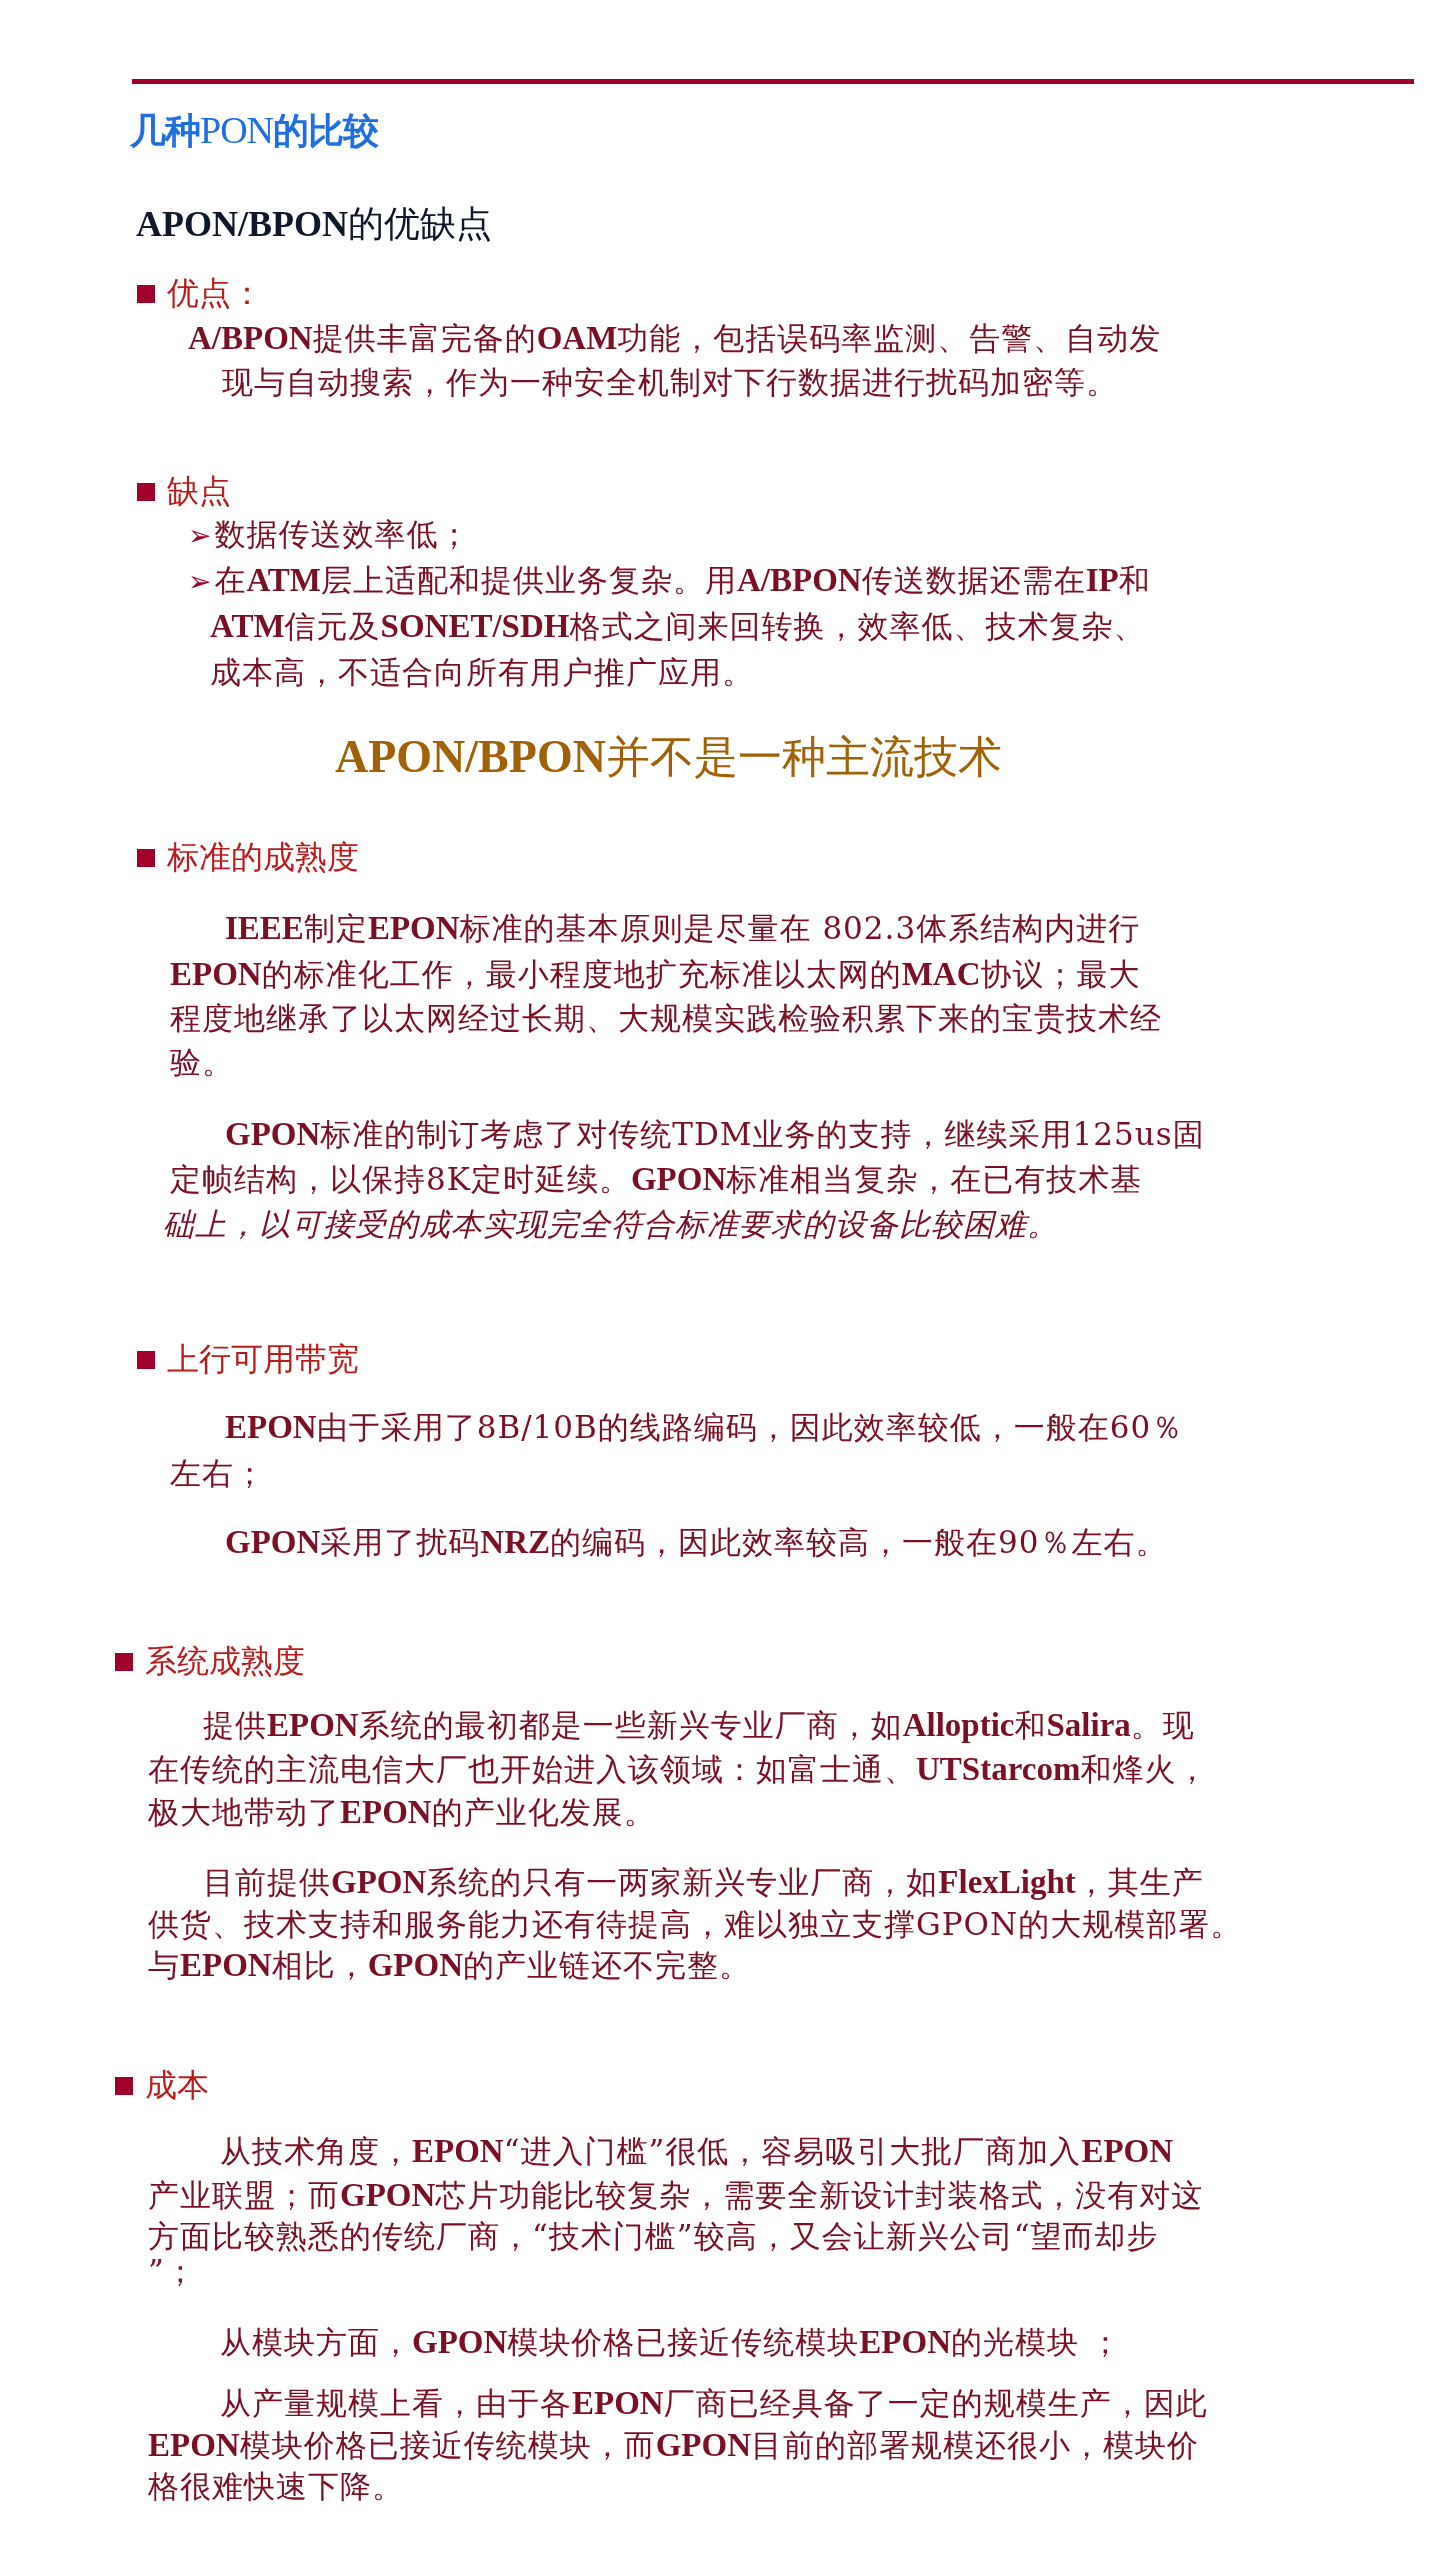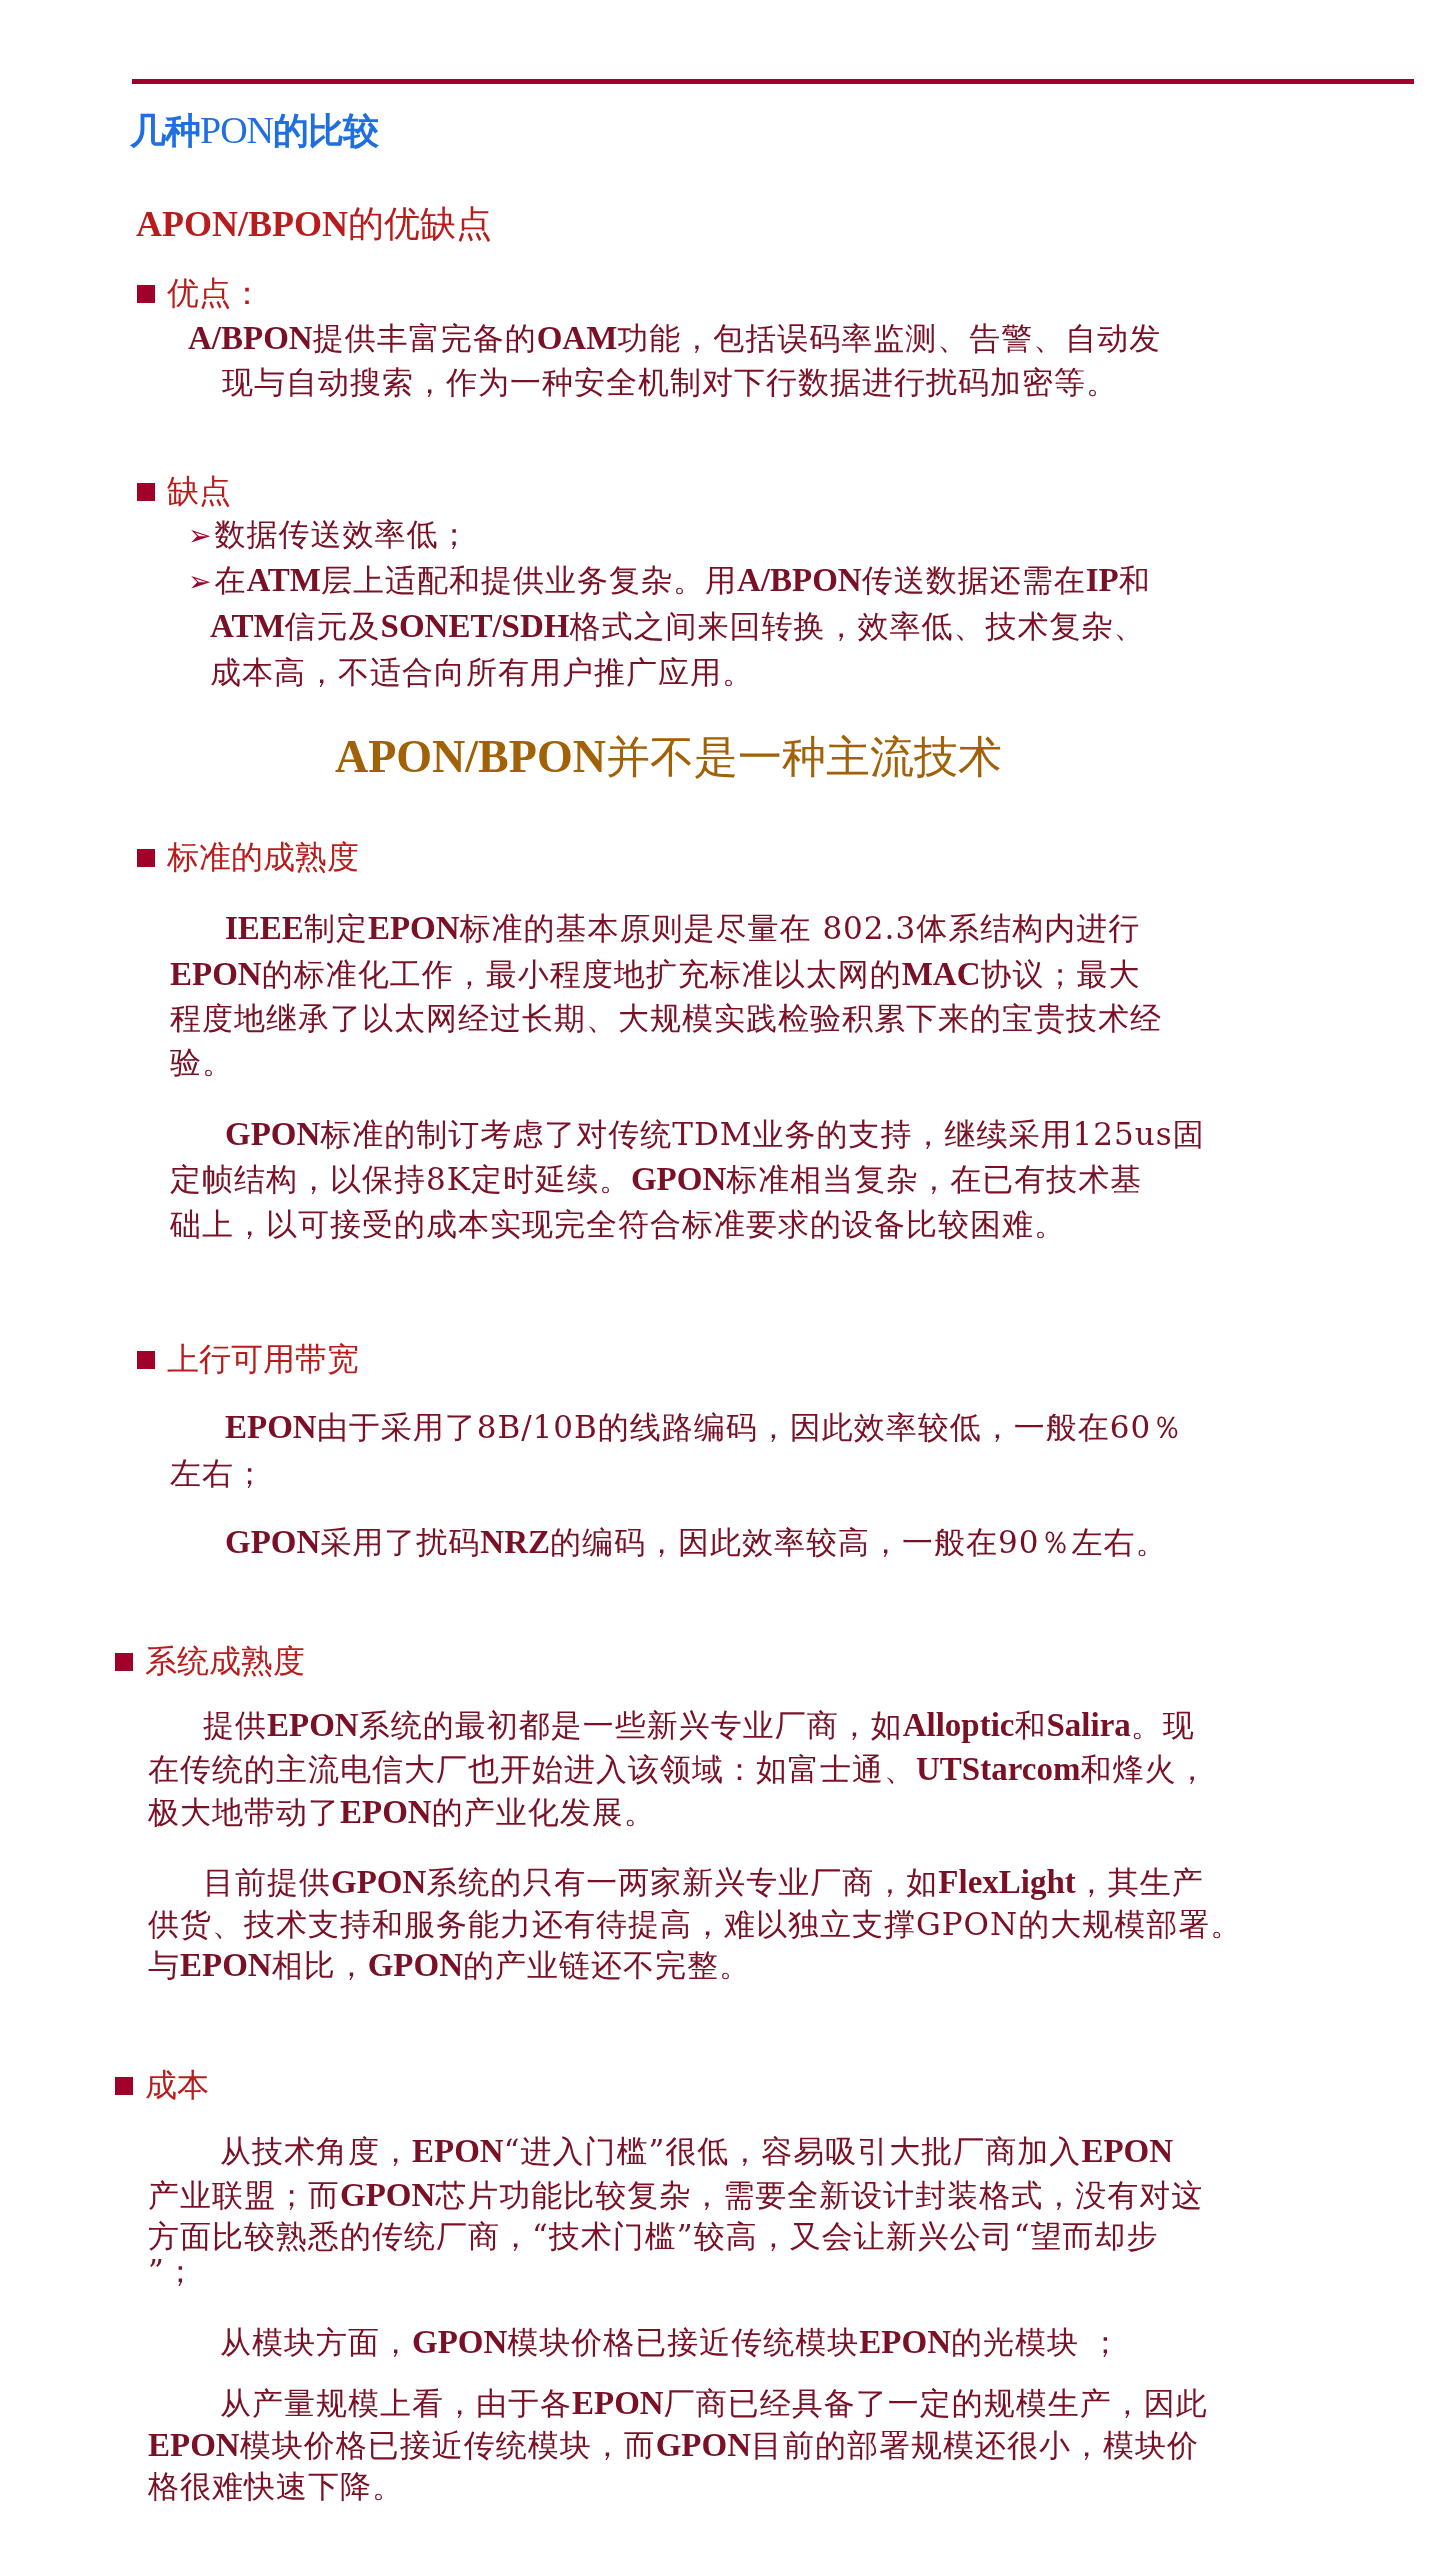--- a/index.html
+++ b/index.html
@@ -3,21 +3,21 @@
 <meta charset="utf-8">
 <style>
   html, body { margin: 0; padding: 0; background: #ffffff; }
   body { width: 1440px; height: 2557px; position: relative; overflow: hidden;
          font-family: "Liberation Serif", "DejaVu Serif", serif; color: #7a1025; }
   .abs { position: absolute; white-space: nowrap; }
   .rule { position: absolute; left: 132px; top: 79px; width: 1282px; height: 5px; background: #a0002a; }
   .title { left: 130px; top: 107px; font-family: "DejaVu Sans", "Liberation Sans", sans-serif;
            font-weight: bold; font-size: 36px; color: #1f6fe0; letter-spacing: -1px; }
   .title .latin { font-family: "Liberation Serif", serif; font-weight: normal; font-size: 38px; }
-  .subtitle { left: 136px; top: 200px; font-size: 36px; color: #b91c1c; }
+  .subtitle { left: 136px; top: 200px; font-size: 36px; color: #0f172a; }
   .subtitle b { font-weight: bold; }
   .sec { position: absolute; display: flex; align-items: center; }
   .sec .sq { width: 18px; height: 18px; background: #a0002a; margin-right: 12px; }
   .sec .lbl { font-size: 32px; color: #b91c1c; font-family: "DejaVu Serif", serif; }
   .line { position: absolute; white-space: nowrap; font-size: 31px; line-height: 40px; color: #7a1025;
           font-family: "DejaVu Serif", "Liberation Serif", serif; letter-spacing: 1px; }
   .line b { font-family: "Liberation Serif", serif; font-weight: bold; font-size: 33px; letter-spacing: 0; }
   .arrow { color: #a0002a; font-size: 28px; margin-right: 2px; }
   .highlight { position: absolute; left: 335px; top: 728px; white-space: nowrap; font-size: 44px; color: #a16207;
                font-family: "DejaVu Serif", serif; }
@@ -54,21 +54,21 @@
   <span class="sq"></span>
   <span class="lbl">标准的成熟度</span>
 </div>
 <div class="line" style="left:225px; top:908px;"><b>IEEE</b><span>制定</span><b>EPON</b><span>标准的基本原则是尽量在 802.3体系结构内进行</span></div>
 <div class="line" style="left:170px; top:954px;"><b>EPON</b><span>的标准化工作，最小程度地扩充标准以太网的</span><b>MAC</b><span>协议；最大</span></div>
 <div class="line" style="left:170px; top:998px;"><span>程度地继承了以太网经过长期、大规模实践检验积累下来的宝贵技术经</span></div>
 <div class="line" style="left:170px; top:1042px;"><span>验。</span></div>
 
 <div class="line" style="left:225px; top:1114px;"><b>GPON</b><span>标准的制订考虑了对传统TDM业务的支持，继续采用125us固</span></div>
 <div class="line" style="left:170px; top:1159px;"><span>定帧结构，以保持8K定时延续。</span><b>GPON</b><span>标准相当复杂，在已有技术基</span></div>
-<div class="line" style="left:170px; top:1204px;"><span>础上，以可接受的成本实现完全符合标准要求的设备比较困难。</span></div>
+<div class="line" style="left:163px; top:1204px;font-style:italic;"><span>础上，以可接受的成本实现完全符合标准要求的设备比较困难。</span></div>
 
 <div class="sec" style="left:137px; top:1338px;">
   <span class="sq"></span>
   <span class="lbl">上行可用带宽</span>
 </div>
 <div class="line" style="left:225px; top:1407px;"><b>EPON</b><span>由于采用了8B/10B的线路编码，因此效率较低，一般在60％</span></div>
 <div class="line" style="left:170px; top:1453px;"><span>左右；</span></div>
 <div class="line" style="left:225px; top:1522px;"><b>GPON</b><span>采用了扰码</span><b>NRZ</b><span>的编码，因此效率较高，一般在90％左右。</span></div>
 
 <div class="sec" style="left:115px; top:1640px;">

